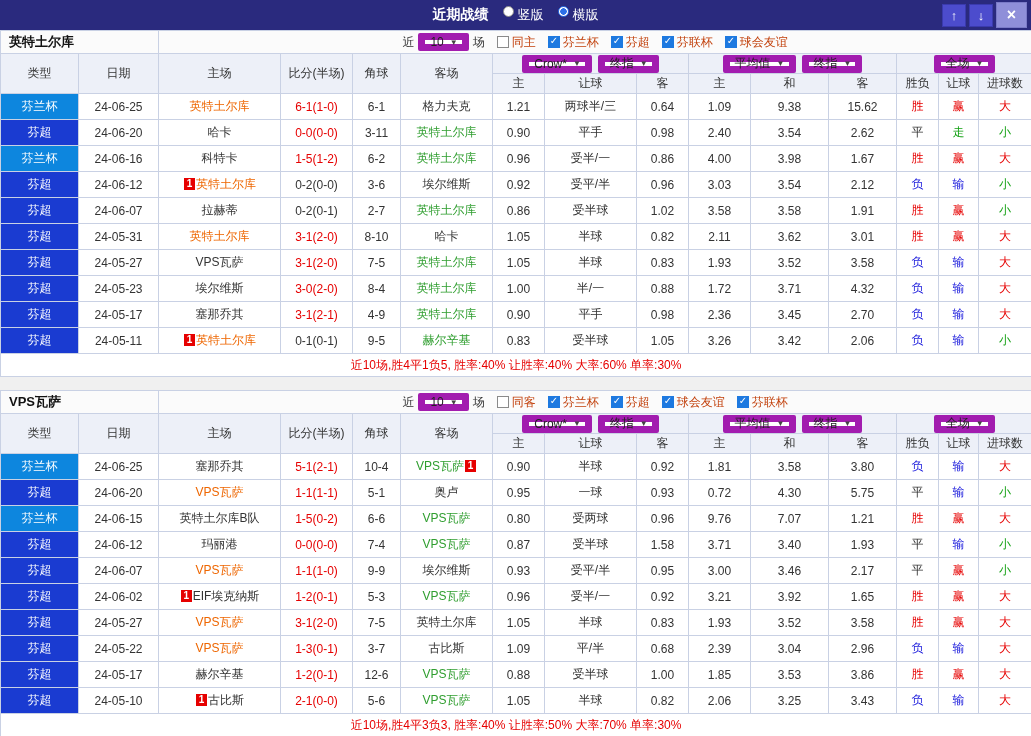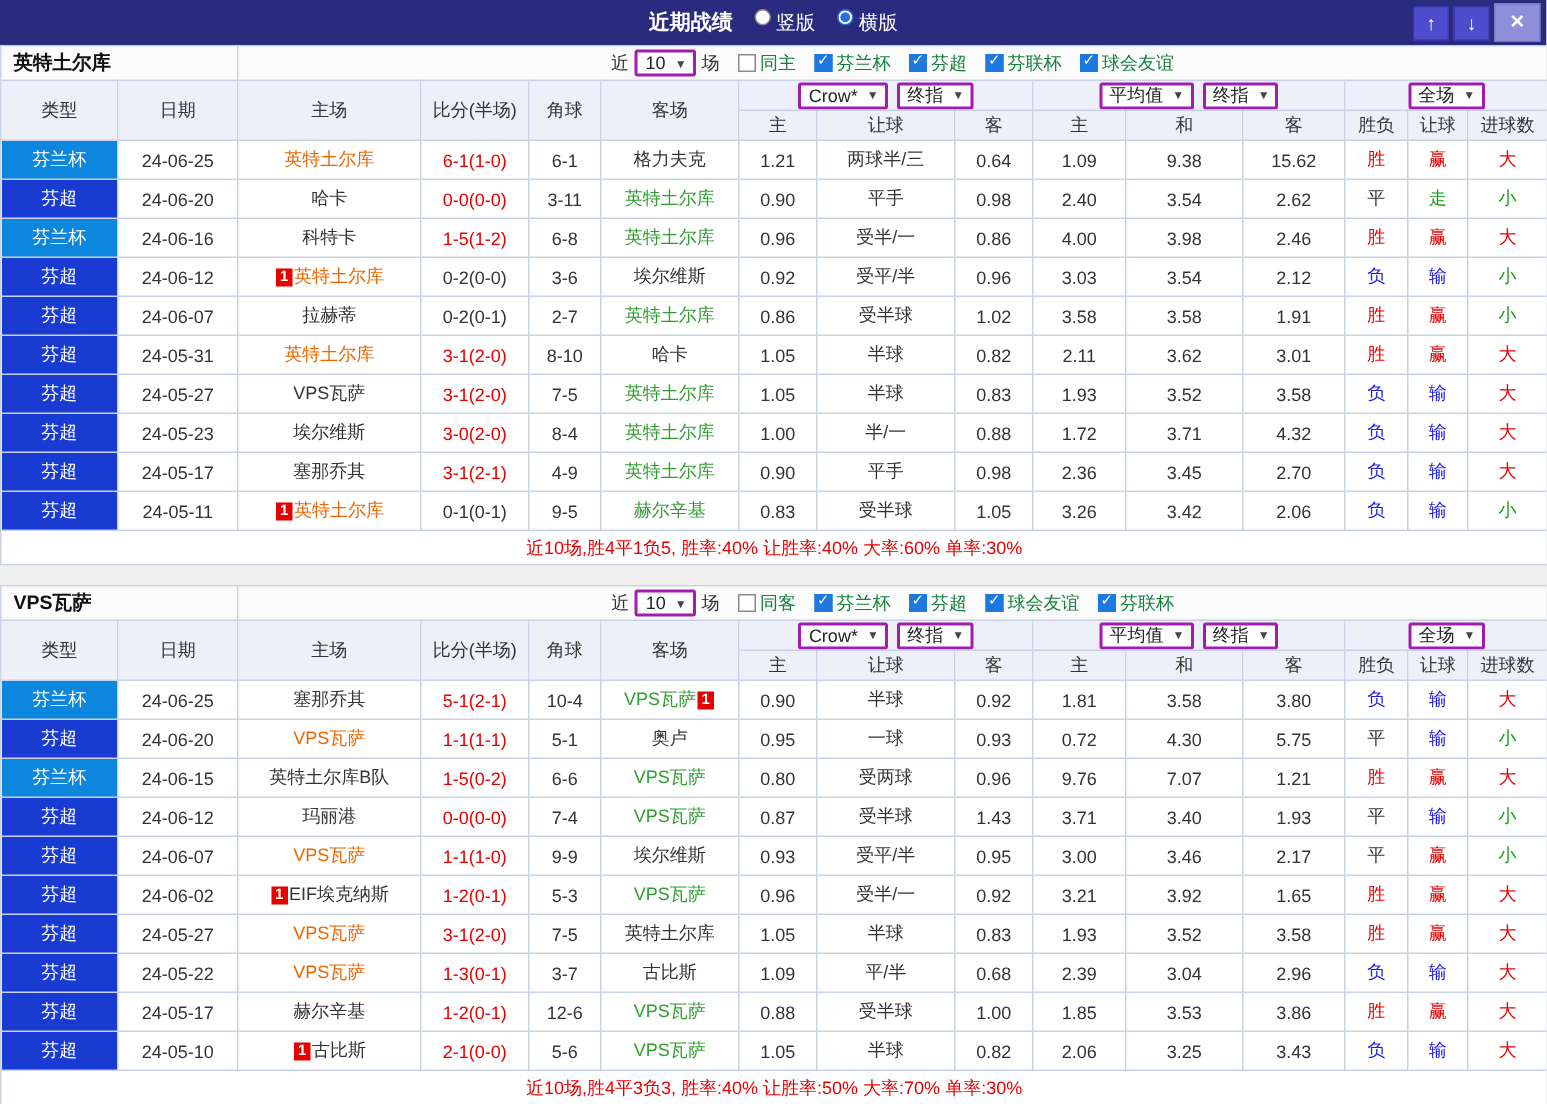--- a/index.html
+++ b/index.html
@@ -30,23 +30,23 @@
   .ctrlcell{font-weight:normal;}
   .ctrl-inner{display:flex;justify-content:center;align-items:center;gap:4px;}
   .sel-row th,.sub-row th{height:20px;background:var(--hdr);font-weight:normal;}
   tbody td{height:26px;}
   tfoot td{height:23px;color:var(--red);background:#fff;}
   .type-cup{background:var(--cup);color:#fff;}
   .type-league{background:var(--league);color:#fff;}
   .c-red{color:var(--red);} .c-blue{color:var(--blue);} .c-green{color:var(--green);}
   .t-red{color:var(--tred);} .t-green{color:var(--tgreen);}
   .badge1{display:inline-block;background:#e60000;color:#fff;font-size:10px;width:11px;height:12px;line-height:12px;margin:0 1px;vertical-align:1px;font-weight:bold;}
-  .fake-select{display:inline-flex;align-items:center;justify-content:space-between;background:#fff;border:2px solid #a21caf;border-radius:2px;height:18px;padding:0 4px 0 5px;font-size:12px;gap:6px;cursor:pointer;color:#222;}
+  .fake-select{display:inline-flex;align-items:center;justify-content:space-between;background:#fff;border:7px solid #a21caf;border-radius:2px;height:18px;padding:0 4px 0 5px;font-size:12px;gap:6px;cursor:pointer;color:#222;}
   .fake-select .arr{font-size:8px;color:#444;}
-  .chk{display:inline-flex;align-items:center;gap:3px;margin-left:8px;cursor:pointer;font-size:12px;color:#15803d;}
+  .chk{display:inline-flex;align-items:center;gap:3px;margin-left:8px;cursor:pointer;font-size:12px;color:#c2410c;}
   .checkbox{width:12px;height:12px;border:1px solid #8a8a8a;background:#fff;display:inline-block;position:relative;}
   .checkbox.checked{background:#1d79e0;border-color:#1d79e0;}
   .checkbox.checked::after{content:"✓";position:absolute;left:1px;top:-2px;color:#fff;font-size:10px;}
   .selgroup{display:flex;justify-content:center;align-items:flex-end;gap:6px;}
 </style>
 </head>
 <body>
 
 <div class="topbar">
   <div class="topbar-center">
@@ -205,28 +205,28 @@
           <td>2.62</td>
           <td>平</td>
           <td class="c-green">走</td>
           <td class="c-green">小</td>
         </tr>
         <tr>
           <td class="type-cup">芬兰杯</td>
           <td>24-06-16</td>
           <td>科特卡</td>
           <td class="c-red">1-5(1-2)</td>
-          <td>6-8</td>
+          <td>6-2</td>
           <td class="t-green">英特土尔库</td>
           <td>0.96</td>
           <td>受半/一</td>
           <td>0.86</td>
           <td>4.00</td>
           <td>3.98</td>
-          <td>2.46</td>
+          <td>1.67</td>
           <td class="c-red">胜</td>
           <td class="c-red">赢</td>
           <td class="c-red">大</td>
         </tr>
         <tr>
           <td class="type-league">芬超</td>
           <td>24-06-12</td>
           <td class="t-red"><span class="badge1">1</span>英特土尔库</td>
           <td>0-2(0-0)</td>
           <td>3-6</td>
@@ -511,21 +511,21 @@
         </tr>
         <tr>
           <td class="type-league">芬超</td>
           <td>24-06-12</td>
           <td>玛丽港</td>
           <td class="c-red">0-0(0-0)</td>
           <td>7-4</td>
           <td class="t-green">VPS瓦萨</td>
           <td>0.87</td>
           <td>受半球</td>
-          <td>1.43</td>
+          <td>1.58</td>
           <td>3.71</td>
           <td>3.40</td>
           <td>1.93</td>
           <td>平</td>
           <td class="c-blue">输</td>
           <td class="c-green">小</td>
         </tr>
         <tr>
           <td class="type-league">芬超</td>
           <td>24-06-07</td>

